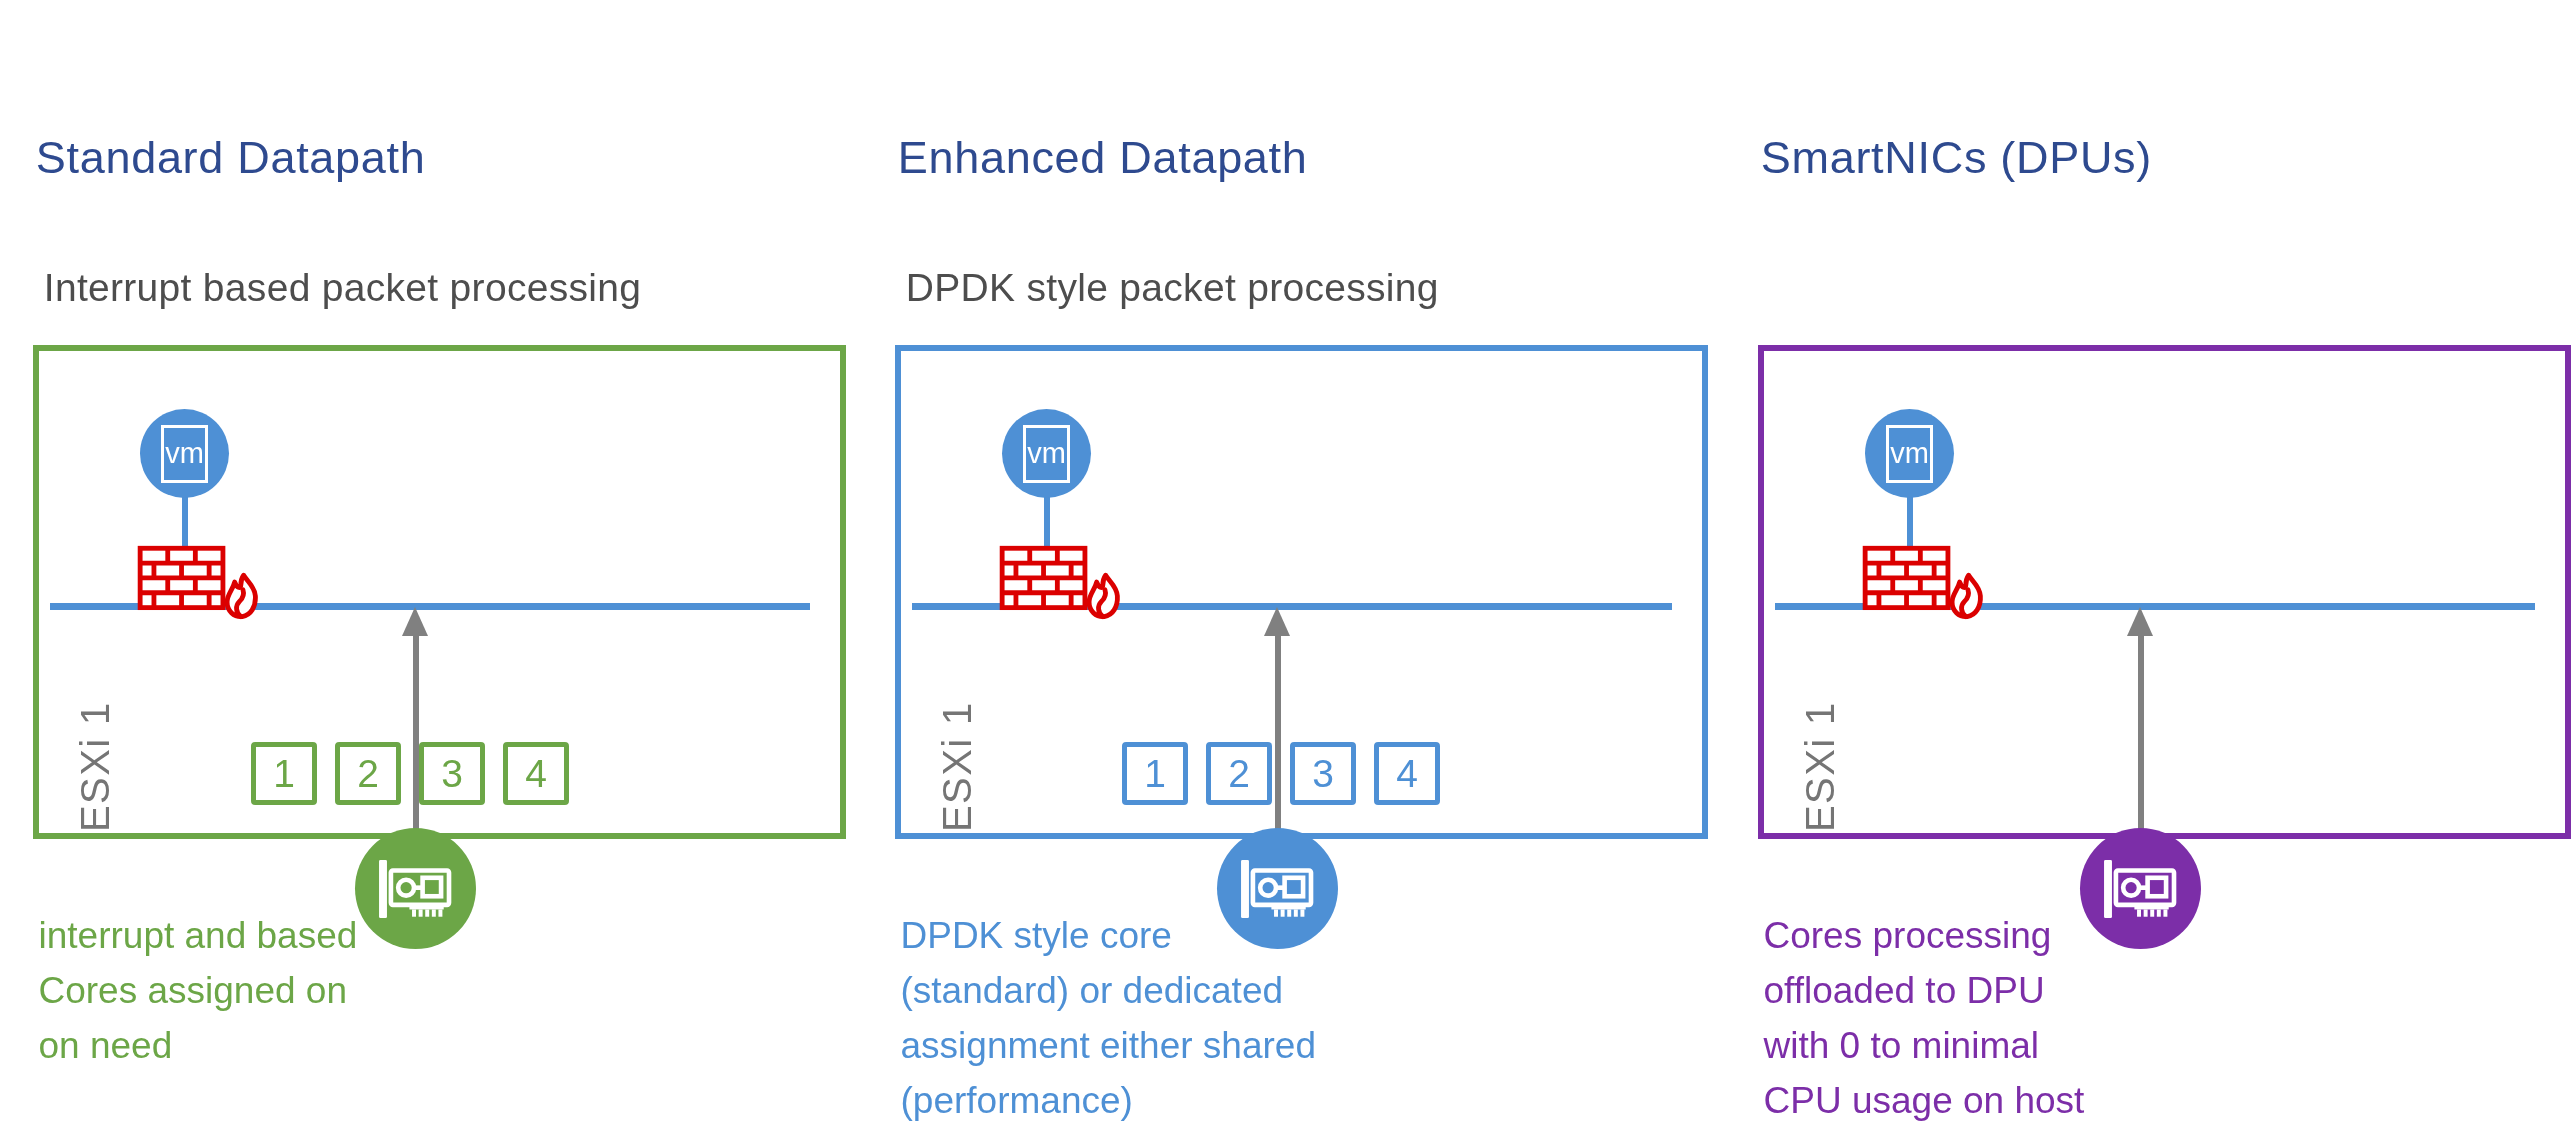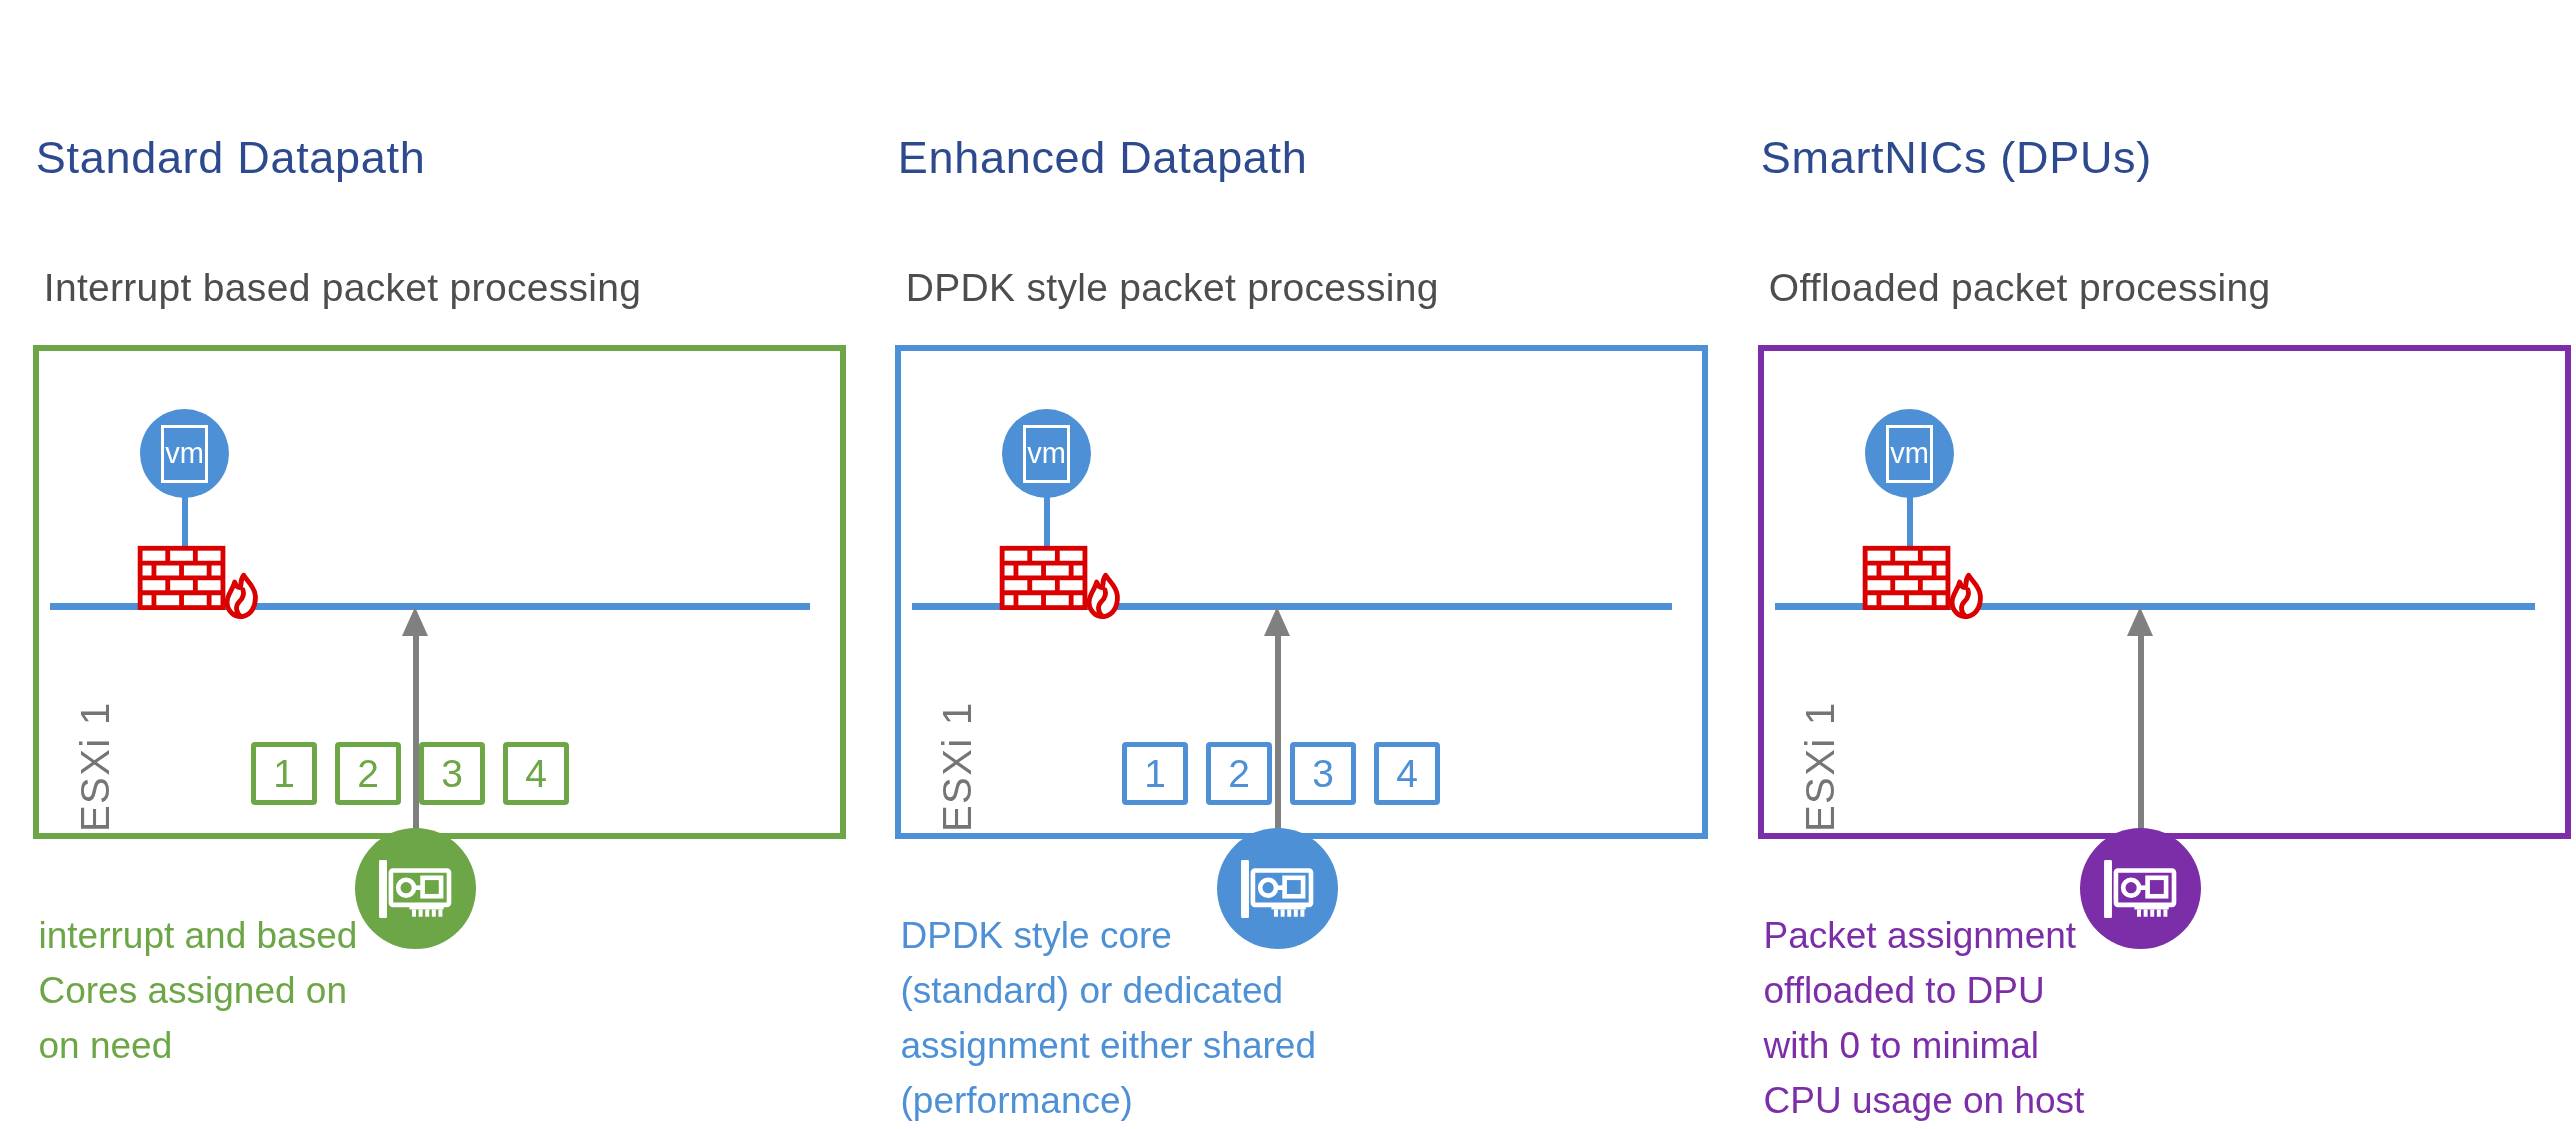--- a/index.html
+++ b/index.html
@@ -190,21 +190,20 @@
   <div class="description">
     <div>DPDK style core</div>
     <div>(standard) or dedicated</div>
     <div>assignment either shared</div>
     <div>(performance)</div>
   </div>
 </div>
 
 <div class="panel" id="panel-2" style="--accent: #7C2EA8;">
   <div class="title">SmartNICs (DPUs)</div>
-  <div class="subtitle">Offloaded packet processing</div>
 
   <div class="host-box"></div>
   <div class="host-label">ESXi 1</div>
 
   <div class="hline"></div>
   <div class="vm-connector"></div>
 
   <div class="vm-circle">
     <div class="vm-square">vm</div>
   </div>
@@ -243,19 +242,19 @@
       <rect class="nic-white" x="50" y="74" width="52" height="7"></rect>
       <rect class="nic-white" x="54" y="81" width="6" height="11"></rect>
       <rect class="nic-white" x="64" y="81" width="6" height="11"></rect>
       <rect class="nic-white" x="74" y="81" width="6" height="11"></rect>
       <rect class="nic-white" x="84" y="81" width="6" height="11"></rect>
       <rect class="nic-white" x="94" y="81" width="6" height="11"></rect>
     </svg>
   </div>
 
   <div class="description">
-    <div>Packet assignment</div>
+    <div>Cores processing</div>
     <div>offloaded to DPU</div>
     <div>with 0 to minimal</div>
     <div>CPU usage on host</div>
   </div>
 </div>
 
 
 </body></html>

